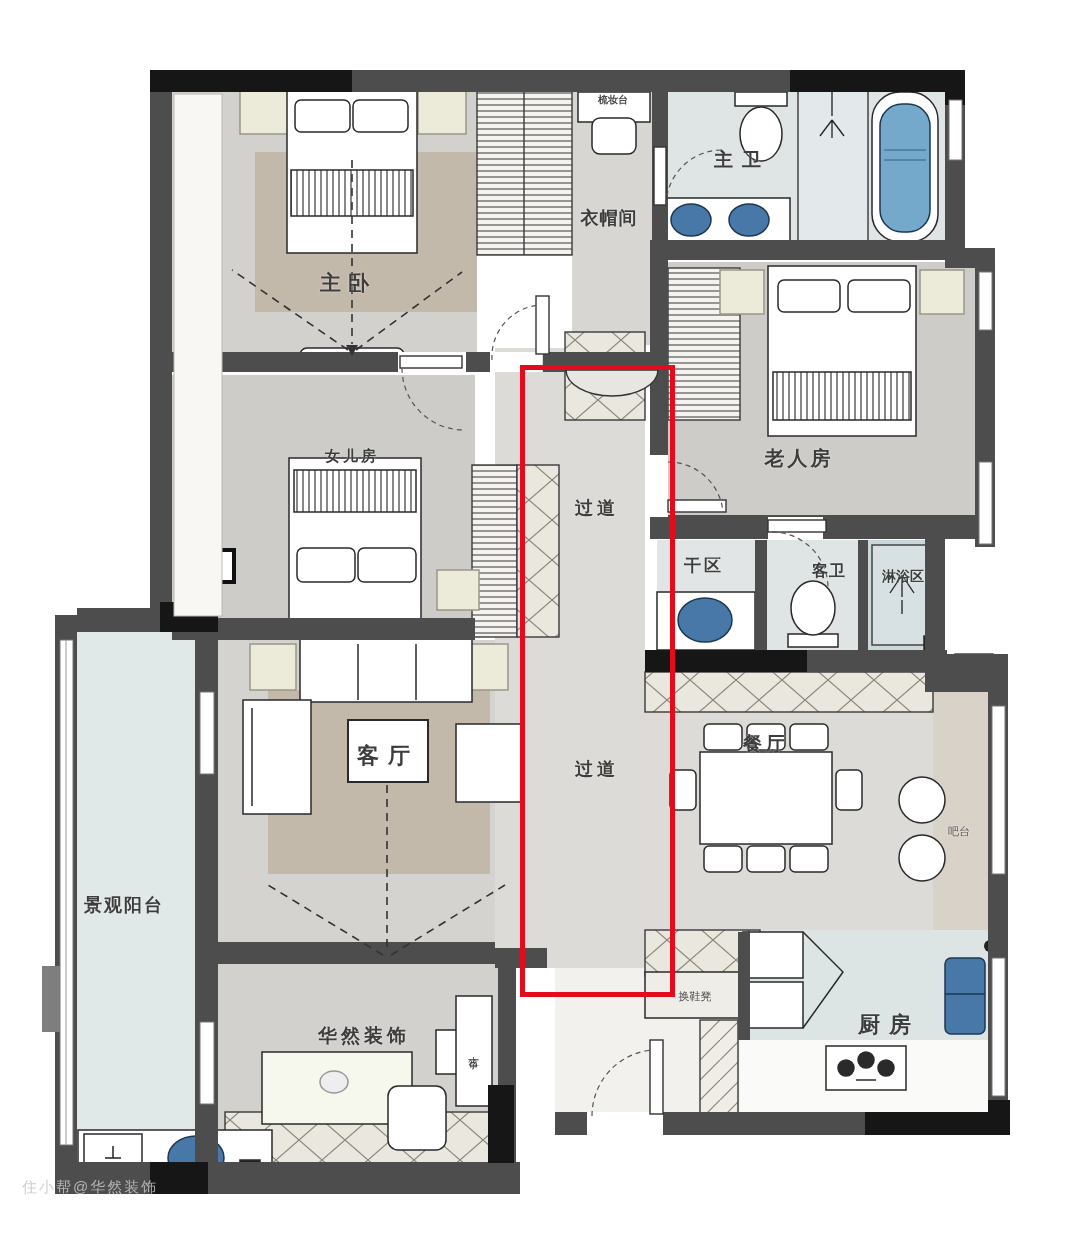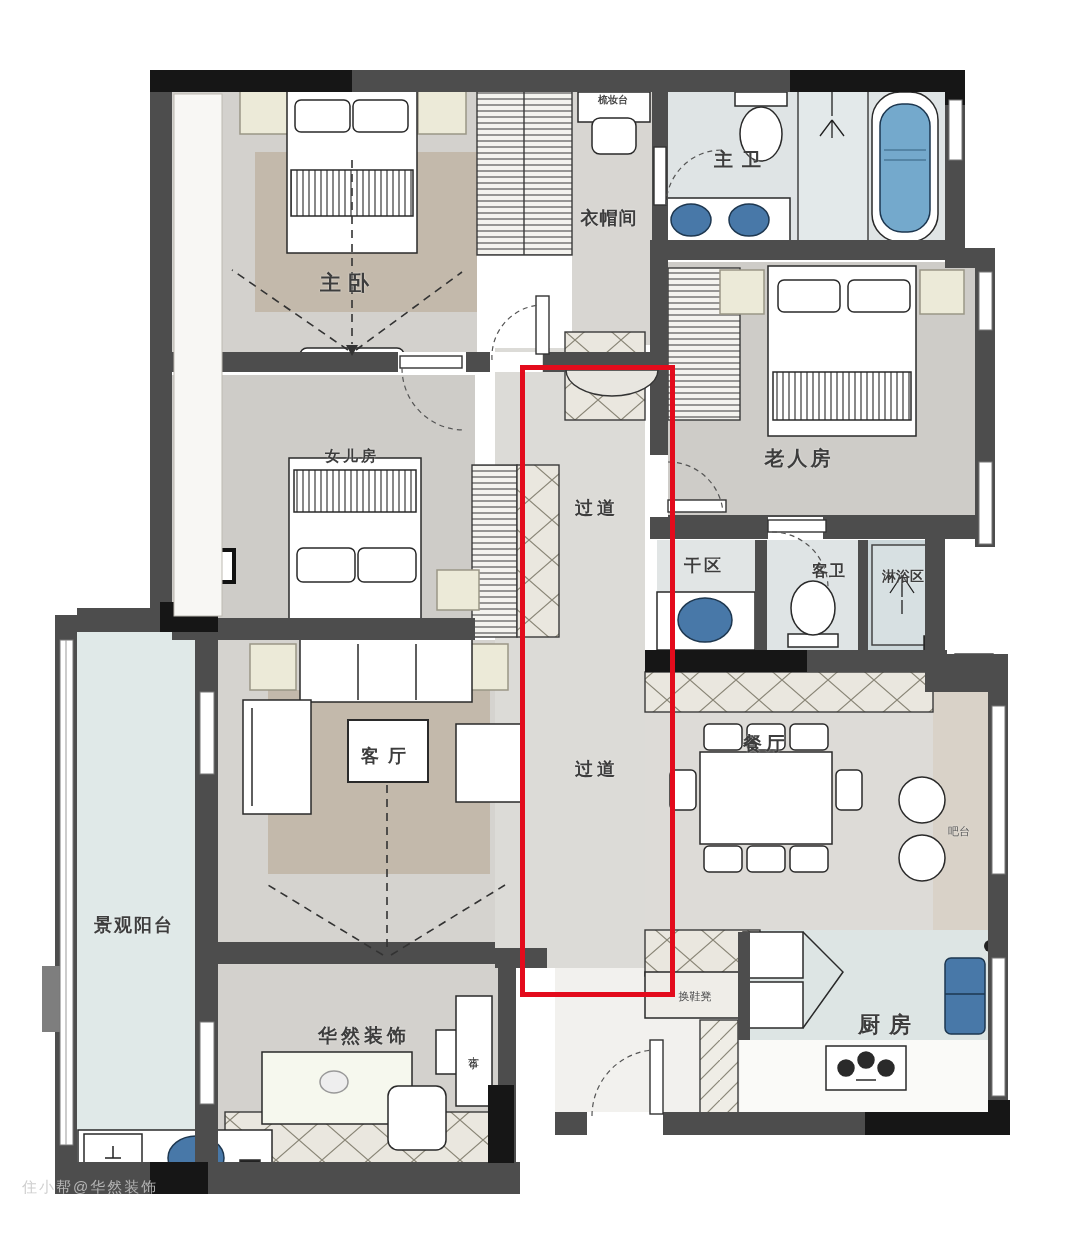--- a/index.html
+++ b/index.html
@@ -12,24 +12,24 @@
   .l-cloak{left:609px;top:218px;font-size:18px;letter-spacing:1px;}
   .l-dresser{left:613px;top:100px;font-size:10px;letter-spacing:0;color:#4a4a4a;}
   .l-mbath{left:742px;top:160px;font-size:19px;letter-spacing:9px;}
   .l-elder{left:799px;top:458px;font-size:20px;letter-spacing:3px;}
   .l-daughter{left:352px;top:420px;font-size:15px;letter-spacing:3px;margin-top:36px;}
   .l-corr1{left:597px;top:508px;font-size:18px;letter-spacing:4px;}
   .l-corr2{left:597px;top:769px;font-size:18px;letter-spacing:4px;}
   .l-dry{left:704px;top:565px;font-size:17px;letter-spacing:3px;font-family:Liberation Serif, serif;}
   .l-gbath{left:829px;top:571px;font-size:16px;letter-spacing:1px;}
   .l-shower{left:903px;top:577px;font-size:14px;letter-spacing:0;}
-  .l-living{left:388px;top:756px;font-size:18px;letter-spacing:9px;text-align:center;}
+  .l-living{left:388px;top:756px;font-size:22px;letter-spacing:9px;text-align:center;}
   .l-dining{left:766px;top:744px;font-size:19px;letter-spacing:4px;}
   .l-bar{left:959px;top:831px;font-size:11px;color:#555;font-weight:400;}
-  .l-balcony{left:134px;top:905px;font-size:18px;letter-spacing:2px;margin-top:20px;}
+  .l-balcony{left:124px;top:905px;font-size:18px;letter-spacing:2px;}
   .l-study{left:364px;top:1036px;font-size:19px;letter-spacing:4px;}
   .l-guzheng{left:473px;top:1050px;font-size:11px;writing-mode:vertical-rl;letter-spacing:3px;font-weight:400;}
   .l-kitchen{left:889px;top:983px;font-size:22px;letter-spacing:9px;margin-top:42px;}
   .l-bench{left:695px;top:996px;font-size:11px;color:#444;font-weight:400;}
   .red-box{position:absolute;left:520px;top:365px;width:155px;height:632px;
            border:5px solid var(--red,#e30b1c);box-sizing:border-box;}
   .watermark{position:absolute;left:22px;top:1178px;font-size:15px;letter-spacing:2px;
              color:#c6c6c6;opacity:.85;font-weight:400;transform:none;}
 </style>
 </head>

